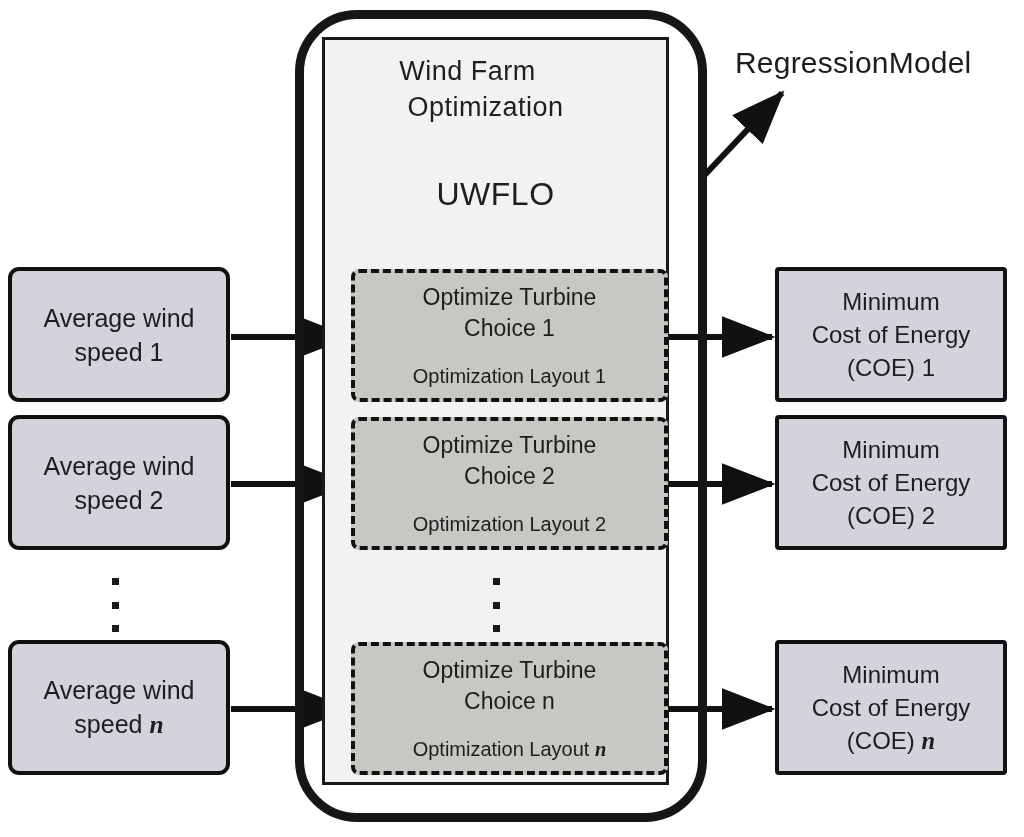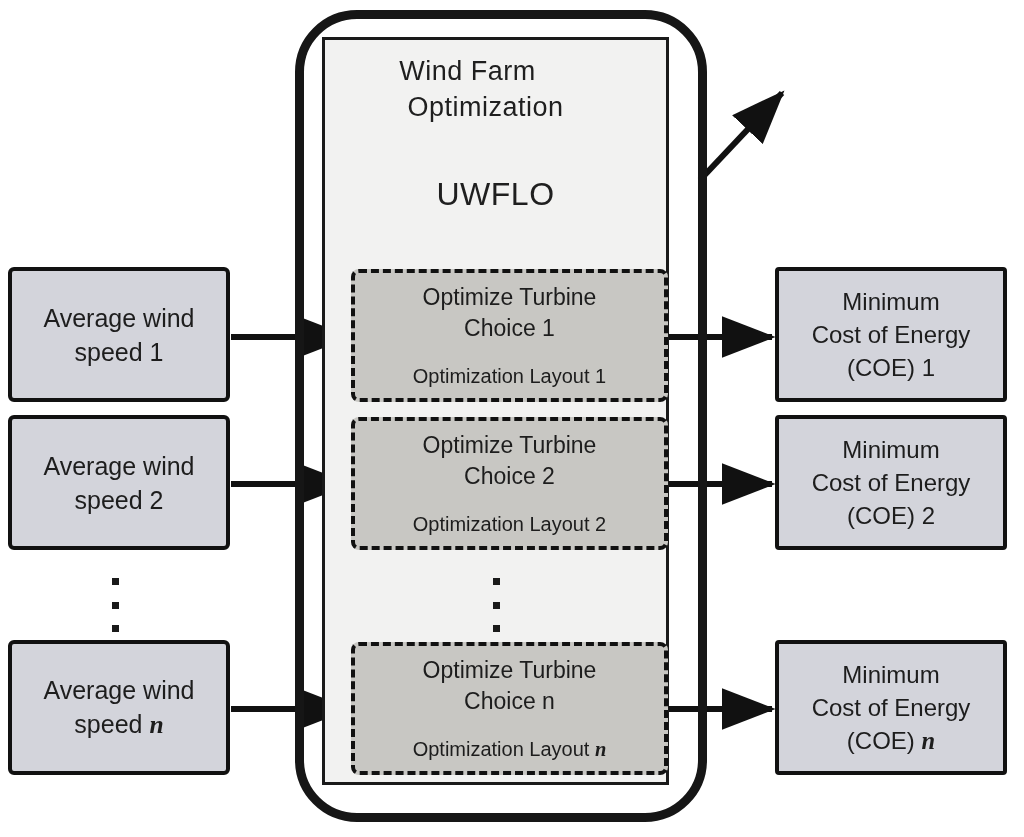--- a/index.html
+++ b/index.html
@@ -75,21 +75,21 @@
     top: 176px;
     width: 347px;
     text-align: center;
     color: #1f1f1f;
     font-size: 32px;
     letter-spacing: 0.5px;
   }
   
   .io-box {
     border: 4px solid #111111;
-    border-radius: 6px;
+    border-radius: 11px;
     background: #d3d4db;
     left: 8px;
     width: 222px;
     height: 135px;
   }
   .io-box .line {
     display: block;
     font-size: 25px;
     line-height: 34px;
     color: #1d1d1d;
@@ -208,20 +208,21 @@
   <div class="outer-container"></div>
 
   <div class="inner-rect"></div>
 
   <div class="inner-title">
     <span>Wind  Farm</span>
     <span class="ln2">Optimization</span>
   </div>
   <div class="inner-acronym">UWFLO</div>
 
+  <div class="regression-label">RegressionModel</div>
 
   <div class="box io-box" style="top:267px;">
     <span class="line">Average wind</span>
     <span class="line"><span>speed</span>&nbsp;<span>1</span></span>
   </div>
 
   <div class="box io-box" style="top:415px;">
     <span class="line">Average wind</span>
     <span class="line"><span>speed</span>&nbsp;<span>2</span></span>
   </div>

